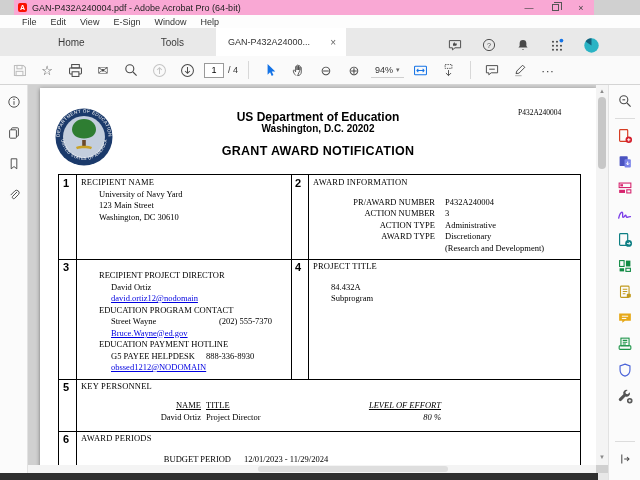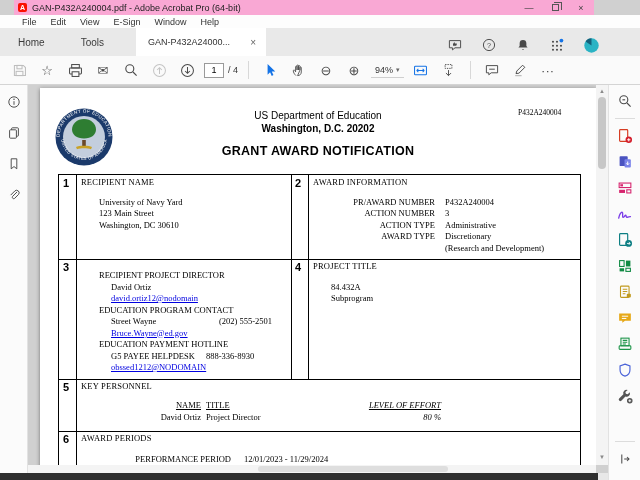--- a/index.html
+++ b/index.html
@@ -10,21 +10,21 @@
   #titlebar { position:absolute; left:14px; top:0; width:580px; height:15px; background:#f9a8d4; display:flex; align-items:center; font-size:9px; color:#222; }
   .acroicon { width:9px; height:9px; background:#fa0f00; border-radius:2px; margin:0 5px 0 4px; display:flex; align-items:center; justify-content:center; color:#fff; font-size:7px; font-weight:bold; }
   .winbtns { margin-left:auto; display:flex; height:100%; }
   .winbtn { width:26px; height:100%; display:flex; align-items:center; justify-content:center; font-size:9px; color:#444; }
   .restore-box { width:7px; height:7px; border:1px solid #555; position:relative; }
   .restore-box:before { content:""; position:absolute; left:1px; top:-3px; width:7px; height:7px; border:1px solid #555; border-left:none; border-bottom:none; }
 
   #menubar { position:absolute; left:0; top:15px; width:640px; height:13px; background:#fdfdfd; display:flex; align-items:center; gap:14px; padding-left:22px; font-size:9px; color:#333; }
 
   #tabbar { position:absolute; left:0; top:28px; width:640px; height:28px; background:#e9e9e9; display:flex; align-items:flex-end; }
-  .navtab { height:28px; padding:0 18px; display:flex; align-items:center; font-size:10px; color:#3b3b3b; }
+  .navtab { height:28px; padding:0 18px; display:flex; align-items:center; font-size:10px; color:#3b3b3b;margin-left:40px; }
   .doctab { height:28px; width:130px; background:#ffffff; display:flex; align-items:center; justify-content:space-between; padding:0 8px 0 12px; font-size:9px; color:#333; margin-left:14px; }
   .tabclose { color:#666; font-size:10px; padding:0 2px; }
   .tab-right { margin-left:auto; display:flex; align-items:center; gap:12px; padding-right:38px; }
 
   #toolbar { position:absolute; left:0; top:56px; width:640px; height:29px; background:#fafafa; border-bottom:1px solid #d4d4d4; display:flex; align-items:center; padding-left:8px; gap:6px; }
   .tbtn { width:22px; height:22px; display:flex; align-items:center; justify-content:center; border-radius:2px; }
   .glyph { font-size:13px; color:#4a4a4a; line-height:1; }
   .vdiv { width:1px; height:18px; background:#d8d8d8; margin:0 4px; }
   .pagebox { display:flex; align-items:center; gap:4px; font-size:9px; color:#333; }
   .pagebox input { width:20px; height:15px; border:1px solid #9a9a9a; text-align:center; font-size:9px; background:#fff; }
@@ -43,21 +43,21 @@
   .sarrow { font-size:6px; color:#8a8a8a; padding:3px 0; }
   #vthumb { position:absolute; left:2px; top:12px; width:8px; height:72px; background:#c7c7c7; border-radius:4px; }
   #hscroll { position:absolute; left:28px; top:465px; width:568px; height:8px; background:#f4f4f4; }
   #hthumb { position:absolute; left:230px; top:1px; width:190px; height:6px; background:#dedede; border-radius:3px; }
   #taskstrip { position:absolute; left:0; top:473px; width:598px; height:7px; background:#2f2f2f; }
   #taskstrip2 { position:absolute; left:598px; top:473px; width:42px; height:7px; background:#e8e8e8; }
 
   
   #page { position:absolute; left:12px; top:3px; width:556px; height:385px; background:#ffffff; box-shadow:0 1px 4px rgba(0,0,0,.45); overflow:hidden; font-family:"Liberation Serif", serif; color:#000; }
   .refnum { position:absolute; left:478px; top:20px; font-size:7.5px; }
-  .hdr1 { position:absolute; left:0; top:22px; width:100%; text-align:center; font-family:"Liberation Sans",sans-serif; font-weight:normal; font-size:10px; }
+  .hdr1 { position:absolute; left:0; top:22px; width:100%; text-align:center; font-family:"Liberation Sans",sans-serif; font-weight:bold; font-size:12px; }
   .hdr2 { position:absolute; left:0; top:35px; width:100%; text-align:center; font-family:"Liberation Sans",sans-serif; font-weight:bold; font-size:10px; }
   .gantitle { position:absolute; left:0; top:56px; width:100%; text-align:center; font-family:"Liberation Sans",sans-serif; font-weight:bold; font-size:12.5px; letter-spacing:.3px; }
   #seal { position:absolute; left:14px; top:19px; }
 
   #gantable { position:absolute; left:18px; top:86px; width:523px; height:330px; border:1px solid #000; }
   .hline { position:absolute; left:0; width:100%; height:1px; background:#000; }
   .vline { position:absolute; width:1px; background:#000; }
   .secnum { position:absolute; font-family:"Liberation Sans",sans-serif; font-weight:bold; font-size:11px; }
   .shead { font-size:8.5px; letter-spacing:.2px; }
   .scontent { position:absolute; font-size:8.5px; line-height:11.5px; }
@@ -299,21 +299,21 @@
 
       <span class="secnum" style="left:4px;top:2px">1</span>
       <span class="secnum" style="left:236px;top:2px">2</span>
       <span class="secnum" style="left:4px;top:86px">3</span>
       <span class="secnum" style="left:236px;top:86px">4</span>
       <span class="secnum" style="left:4px;top:206px">5</span>
       <span class="secnum" style="left:4px;top:258px">6</span>
 
       <div class="scontent" style="left:22px;top:2px;width:205px">
         <div class="shead">RECIPIENT NAME</div>
-        <div style="margin-top:8px" class="ind1">University of Navy Yard</div>
+        <div style="" class="ind1">University of Navy Yard</div>
         <div class="ind1">123 Main Street</div>
         <div class="ind1">Washington, DC 30610</div>
       </div>
 
       <div class="scontent" style="left:254px;top:2px;width:266px">
         <div class="shead">AWARD INFORMATION</div>
         <div style="margin-top:8px">
           <div><span class="lblcol">PR/AWARD NUMBER</span><span>P432A240004</span></div>
           <div><span class="lblcol">ACTION NUMBER</span><span>3</span></div>
           <div><span class="lblcol">ACTION TYPE</span><span>Administrative</span></div>
@@ -321,21 +321,21 @@
           <div><span class="lblcol"></span><span>(Research and Development)</span></div>
         </div>
       </div>
 
       <div class="scontent" style="left:22px;top:86px;width:208px">
         <div style="margin-top:9px">
           <div class="ind1">RECIPIENT PROJECT DIRECTOR</div>
           <div class="ind2">David Ortiz</div>
           <div class="ind2"><span class="plink">david.ortiz12@nodomain</span></div>
           <div class="ind1">EDUCATION PROGRAM CONTACT</div>
-          <div class="ind2"><span class="nm2">Street Wayne</span><span>(202) 555-2501</span></div>
+          <div class="ind2"><span class="nm2">Street Wayne</span><span>(202) 555-7370</span></div>
           <div class="ind2"><span class="plink">Bruce.Wayne@ed.gov</span></div>
           <div class="ind1">EDUCATION PAYMENT HOTLINE</div>
           <div class="ind2"><span class="nm3">G5 PAYEE HELPDESK</span><span>888-336-8930</span></div>
           <div class="ind2"><span class="plink">obssed1212@NODOMAIN</span></div>
         </div>
       </div>
 
       <div class="scontent" style="left:254px;top:86px;width:266px">
         <div class="shead">PROJECT TITLE</div>
         <div style="margin-top:9px" class="ind1">84.432A</div>
@@ -352,20 +352,21 @@
         <div style="position:relative;height:12px">
           <span class="kp-c1">David Ortiz</span>
           <span class="kp-c2">Project Director</span>
           <span class="kp-c3">80 %</span>
         </div>
       </div>
 
       <div class="scontent" style="left:22px;top:258px;width:498px">
         <div class="shead">AWARD PERIODS</div>
         <div style="margin-top:9px">
+          <div><span class="lbl6">BUDGET PERIOD</span><span>12/01/2023 - 11/29/2024</span></div>
           <div><span class="lbl6">PERFORMANCE PERIOD</span><span>12/01/2023 - 11/29/2024</span></div>
         </div>
       </div>
     </div>
   </div>
 </div>
 
 <div id="vscroll">
   <span class="sarrow">▲</span>
   <div id="vthumb"></div>

